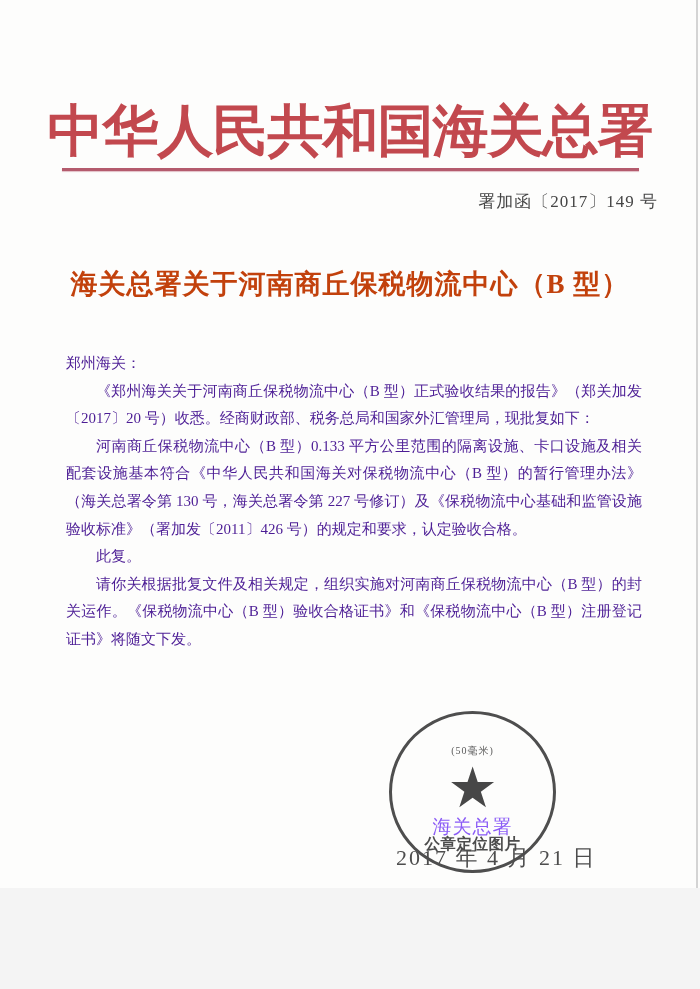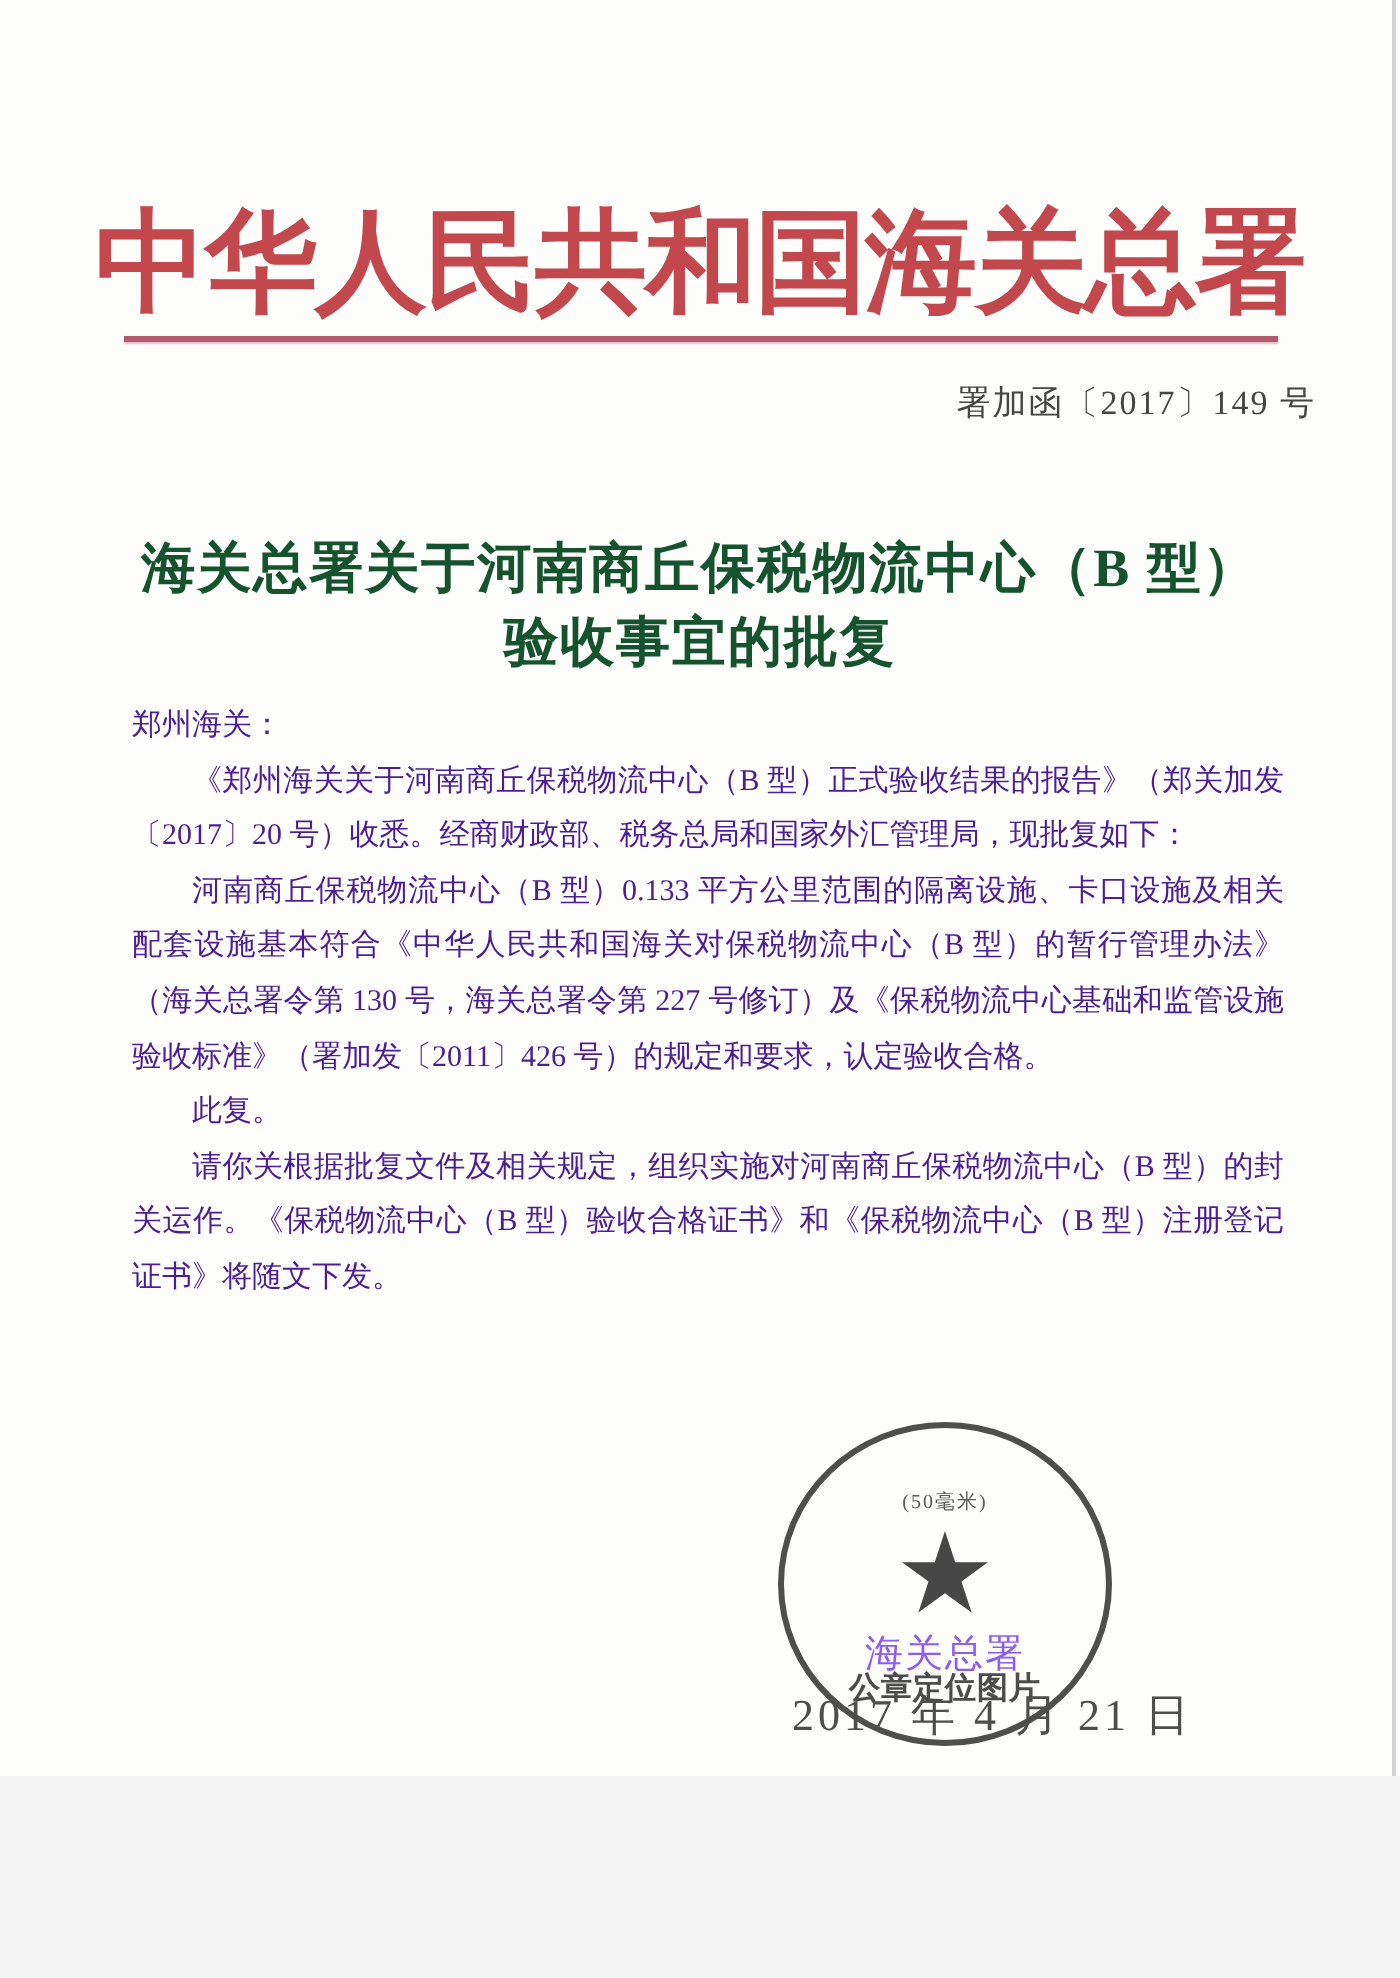--- a/index.html
+++ b/index.html
@@ -33,21 +33,21 @@
   }
   .doc-number{
     position:absolute;top:190px;right:42px;
     font-size:17px;color:#454545;letter-spacing:1px;
     white-space:nowrap;
   }
   
   .doc-title{
     position:absolute;top:266px;left:0;width:100%;
     text-align:center;
-    font-size:27px;font-weight:bold;color:#14532d;
+    font-size:27px;font-weight:bold;color:#c2410c;
     line-height:37px;letter-spacing:1px;
   }
   
   .body-text{
     position:absolute;top:350px;left:66px;width:576px;
     font-size:15px;line-height:27.6px;color:#4c1d95;
     text-align:justify;
   }
   .body-text p{margin:0;text-indent:2em;}
   .body-text p.salutation{text-indent:0;}
@@ -100,21 +100,20 @@
 <div class="page">
 
   <div class="letterhead">中华人民共和国海关总署</div>
 
   <div class="header-rule"></div>
 
   <div class="doc-number">署加函〔2017〕149 号</div>
 
   <div class="doc-title">
     <div>海关总署关于河南商丘保税物流中心（B 型）</div>
-    <div>验收事宜的批复</div>
   </div>
 
   <div class="body-text">
     <p class="salutation">郑州海关：</p>
     <p>《郑州海关关于河南商丘保税物流中心（B 型）正式验收结果的报告》（郑关加发〔2017〕20 号）收悉。经商财政部、税务总局和国家外汇管理局，现批复如下：</p>
     <p>河南商丘保税物流中心（B 型）0.133 平方公里范围的隔离设施、卡口设施及相关配套设施基本符合《中华人民共和国海关对保税物流中心（B 型）的暂行管理办法》（海关总署令第 130 号，海关总署令第 227 号修订）及《保税物流中心基础和监管设施验收标准》（署加发〔2011〕426 号）的规定和要求，认定验收合格。</p>
     <p>此复。</p>
     <p>请你关根据批复文件及相关规定，组织实施对河南商丘保税物流中心（B 型）的封关运作。《保税物流中心（B 型）验收合格证书》和《保税物流中心（B 型）注册登记证书》将随文下发。</p>
   </div>
 

